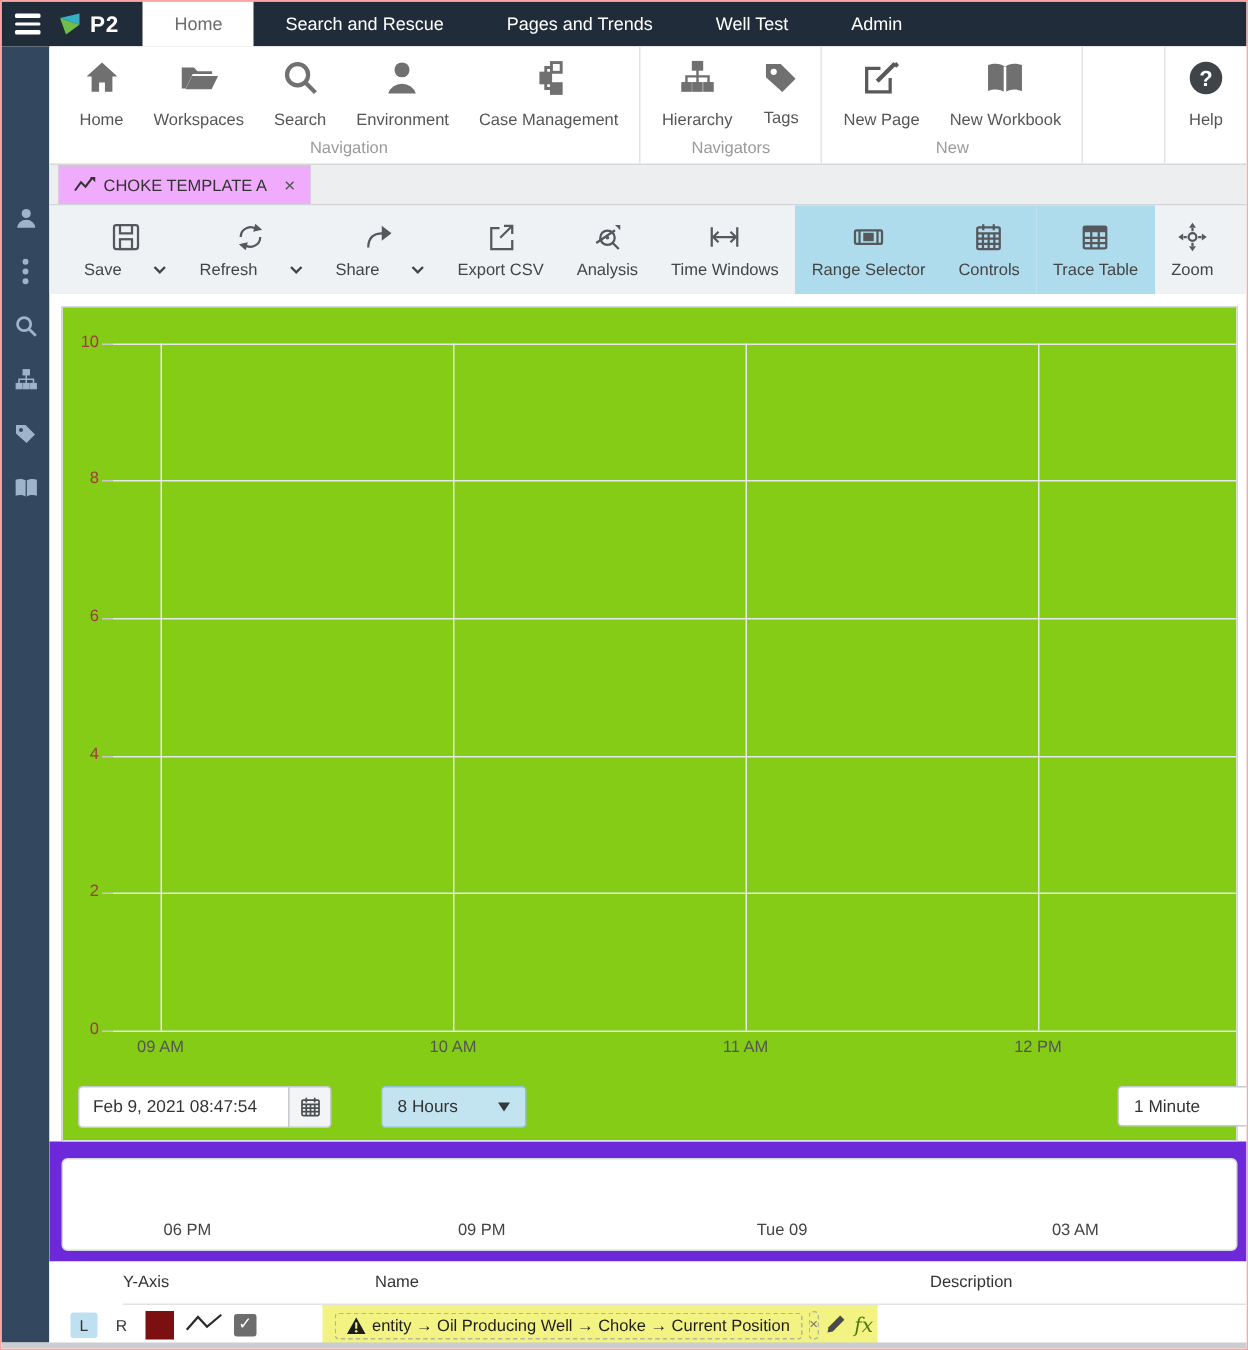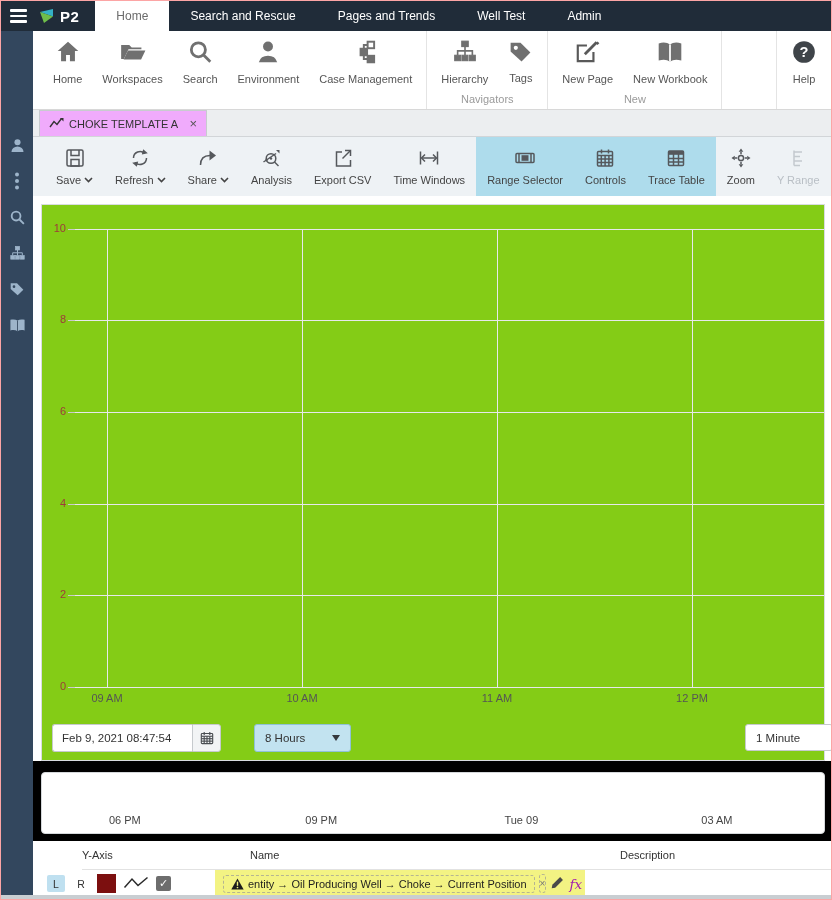--- a/index.html
+++ b/index.html
@@ -34,21 +34,21 @@
   .ribbon-caption { text-align: center; font-size: 11px; color: #9a9a9a; padding: 1px 0 2px; }
 
   
   .tabstrip { height: 27px; background: #eceef0; border-bottom: 1px solid #d2d5d8; display: flex; align-items: flex-end; padding-left: 6px; flex-shrink: 0; }
   .doc-tab { height: 26px; min-width: 168px; background: #f0abfc; border: 1px solid #c8cbcf; border-bottom: none; display: flex; align-items: center; gap: 5px; padding: 0 9px; font-size: 11px; color: #333; cursor: pointer; }
   .doc-tab .close { margin-left: auto; color: #555; font-size: 13px; line-height: 1; cursor: pointer; }
 
   
   .toolbar { height: 59px; background: #eef2f5; display: flex; align-items: stretch; padding-left: 12px; flex-shrink: 0; }
   .tool-btn { display: flex; flex-direction: column; align-items: center; justify-content: center; gap: 5px; padding: 4px 11px; cursor: pointer; }
-  .tool-btn .tlabel { font-size: 11px; color: #444; display: flex; align-items: center; gap: 3px; white-space: nowrap; }
+  .tool-btn .tlabel { font-size: 11px; color: #444; display: flex; align-items: center; gap: 21px; white-space: nowrap; }
   .tool-btn.active { background: #aedcec; }
   .tool-btn.disabled .tlabel { color: #b9bfc5; }
   .tool-btn.disabled svg { stroke: #c3c9ce; }
   .tool-btn svg { stroke: #55585c; fill: none; stroke-width: 1.5; }
 
   
   .chart-wrap { margin: 8px 6px 0 8px; height: 557px; border: 1px solid #d9dce0; position: relative; background: #84cc16; flex-shrink: 0; }
   .plot { position: absolute; left: 0; top: 0; right: 0; height: 505px; }
   .hgrid { position: absolute; left: 33px; right: 0; border-top: 1px solid #e6e8ea; }
   .hgrid .dash { position: absolute; left: -7px; top: -1px; width: 7px; border-top: 1px solid #c9c9c9; }
@@ -57,40 +57,40 @@
   .xlab { position: absolute; top: 487px; width: 46px; text-align: center; font-size: 11px; color: #555; }
   .chart-controls { position: absolute; left: 0; right: 0; bottom: 7px; height: 30px; display: flex; align-items: center; padding-left: 10px; }
   .date-group { display: flex; align-items: stretch; height: 28px; }
   .date-input { width: 140px; border: 1px solid #c6cacd; border-right: none; border-radius: 3px 0 0 3px; padding: 0 9px; font-size: 11.5px; color: #333; background: #fff; font-family: "Liberation Sans", sans-serif; outline: none; }
   .cal-btn { width: 29px; border: 1px solid #c6cacd; border-radius: 0 3px 3px 0; background: #f2f4f5; display: flex; align-items: center; justify-content: center; cursor: pointer; }
   .duration-select { margin-left: 33px; width: 97px; height: 28px; background: #c2e3f0; border: 1px solid #8fc2d8; border-radius: 3px; display: flex; align-items: center; justify-content: space-between; padding: 0 10px; font-size: 11.5px; color: #333; cursor: pointer; }
   .dd-arrow { width: 0; height: 0; border-left: 4.5px solid transparent; border-right: 4.5px solid transparent; border-top: 6px solid #35393d; }
   .interval-input { position: absolute; right: -9px; bottom: 2px; width: 88px; height: 27px; border: 1px solid #c6cacd; border-radius: 3px; padding: 0 10px; font-size: 11.5px; color: #333; background: #fff; font-family: "Liberation Sans", sans-serif; outline: none; }
 
   
-  .lower-band { background: #000000; padding: 11px 6px 7px 8px; flex-shrink: 0; }
+  .lower-band { background: #6d28d9; padding: 11px 6px 7px 8px; flex-shrink: 0; }
   .range-strip { height: 62px; background: #fff; border: 1px solid #d5d8db; border-radius: 4px; position: relative; }
   .rtick { position: absolute; bottom: 7px; transform: translateX(-50%); font-size: 11px; color: #444; white-space: nowrap; }
 
   
   .trace-table { flex: 1; min-height: 0; background: #fff; padding-left: 14px; font-size: 11px; }
   .tt-header { display: flex; height: 29px; align-items: center; border-bottom: 1px solid #e2e2e2; color: #333; margin-left: 35px; }
   .col-yaxis { width: 168px; }
   .col-name { width: 370px; }
   .col-desc { flex: 1; }
   .tt-row { display: flex; height: 27px; align-items: stretch; }
   .row-yaxis { width: 168px; display: flex; align-items: center; gap: 7px; }
   .axis-chip { width: 18px; height: 17px; border-radius: 2px; font-size: 10.5px; color: #333; display: flex; align-items: center; justify-content: center; cursor: pointer; }
   .axis-chip.sel { background: #bfe0f0; }
   .swatch { width: 19px; height: 19px; cursor: pointer; }
   .checkbox { width: 15px; height: 15px; background: #6d6d6d; border-radius: 2px; color: #fff; font-size: 11px; line-height: 15px; text-align: center; cursor: pointer; }
   .row-name { width: 370px; display: flex; align-items: center; gap: 4px; padding: 0 8px; }
   .tag-chip { border: 1px dashed #b5b592; border-radius: 3px; display: flex; align-items: center; gap: 4px; padding: 2px 7px; color: #1e1e1e; white-space: nowrap; cursor: pointer; }
   .close-chip { border: 1px dashed #b5b592; border-radius: 3px; width: 17px; height: 19px; display: flex; align-items: center; justify-content: center; color: #777; font-size: 10px; cursor: pointer; }
-  .fx { font-family: "DejaVu Serif", serif; font-style: italic; font-size: 13.5px; color: #a21caf; padding-right: 6px; cursor: pointer; }
+  .fx { font-family: "DejaVu Serif", serif; font-style: italic; font-size: 13.5px; color: #4d7c0f; padding-right: 6px; cursor: pointer; }
   .pencil { margin-left: auto; cursor: pointer; }
   .row-desc { flex: 1; }
 
   .bottom-strip { height: 4px; background: #c9ced2; flex-shrink: 0; }
 </style>
 </head>
 <body>
 
 <div class="window">
 
@@ -196,20 +196,21 @@
             <div class="ribbon-item">
               <span><svg width="26" height="26" viewBox="0 0 24 24" fill="none" stroke="#707070" stroke-width="1.8">
                     <rect x="13.5" y="2.5" width="6" height="6"></rect>
                     <rect x="13.5" y="15.5" width="6" height="6" fill="#707070"></rect>
                     <rect x="7" y="9" width="6" height="6" fill="#707070"></rect>
                     <path d="M10 9 V5.5 H13.5 M10 15 V18.5 H13.5"></path>
                   </svg></span>
               <span class="rlabel">Case Management</span>
             </div>
           </div>
+          <div class="ribbon-caption">Navigation</div>
         </div>
 
         <div class="ribbon-group">
           <div class="ribbon-items">
             <div class="ribbon-item">
               <span><svg width="26" height="26" viewBox="0 0 24 24" fill="#707070" stroke="#707070">
                     <rect x="9" y="2" width="6" height="5"></rect>
                     <rect x="2.5" y="15" width="5.5" height="5"></rect>
                     <rect x="9.2" y="15" width="5.5" height="5"></rect>
                     <rect x="16" y="15" width="5.5" height="5"></rect>
@@ -308,40 +309,40 @@
               <polygon points="12.5,3.5 19,8.5 12.5,13.5" fill="#55585c" stroke="none"></polygon>
             </svg>
           <span class="tlabel">
               <span>Share</span>
               <svg width="9" height="6" viewBox="0 0 9 6">
                 <polyline points="1,1 4.5,4.5 8,1" fill="none" stroke="#444" stroke-width="1.6"></polyline>
               </svg>
             </span>
         </div>
         <div class="tool-btn">
+          <svg width="22" height="22" viewBox="0 0 22 22" stroke-width="1.8">
+              <path d="M10 5 H4.5 V19 H18.5 V13"></path>
+              <line x1="10.5" y1="11.5" x2="18" y2="4"></line>
+              <polyline points="13,3.5 18.5,3.5 18.5,9"></polyline>
+            </svg>
+          <span class="tlabel">
+              <span>Export CSV</span>
+            </span>
+        </div>
+        <div class="tool-btn">
           <svg width="22" height="22" viewBox="0 0 22 22" stroke-width="1.6">
               <circle cx="11" cy="11.5" r="4.8"></circle>
               <line x1="14.5" y1="15" x2="18.5" y2="19"></line>
               <line x1="3.5" y1="15" x2="16" y2="6.5"></line>
               <circle cx="6.5" cy="13" r="1.2" fill="#55585c" stroke="none"></circle>
               <circle cx="11" cy="11.5" r="1.2" fill="#55585c" stroke="none"></circle>
               <polygon points="16,3 19.5,3 19.5,6.5" fill="#55585c" stroke="none"></polygon>
             </svg>
           <span class="tlabel">
               <span>Analysis</span>
-            </span>
-        </div>
-        <div class="tool-btn">
-          <svg width="22" height="22" viewBox="0 0 22 22" stroke-width="1.8">
-              <path d="M10 5 H4.5 V19 H18.5 V13"></path>
-              <line x1="10.5" y1="11.5" x2="18" y2="4"></line>
-              <polyline points="13,3.5 18.5,3.5 18.5,9"></polyline>
-            </svg>
-          <span class="tlabel">
-              <span>Export CSV</span>
             </span>
         </div>
         <div class="tool-btn">
           <svg width="24" height="22" viewBox="0 0 24 22" stroke-width="1.8">
               <line x1="3.5" y1="4.5" x2="3.5" y2="17.5"></line>
               <line x1="20.5" y1="4.5" x2="20.5" y2="17.5"></line>
               <line x1="5" y1="11" x2="19" y2="11"></line>
               <polyline points="8,7.5 4.5,11 8,14.5"></polyline>
               <polyline points="16,7.5 19.5,11 16,14.5"></polyline>
             </svg>

